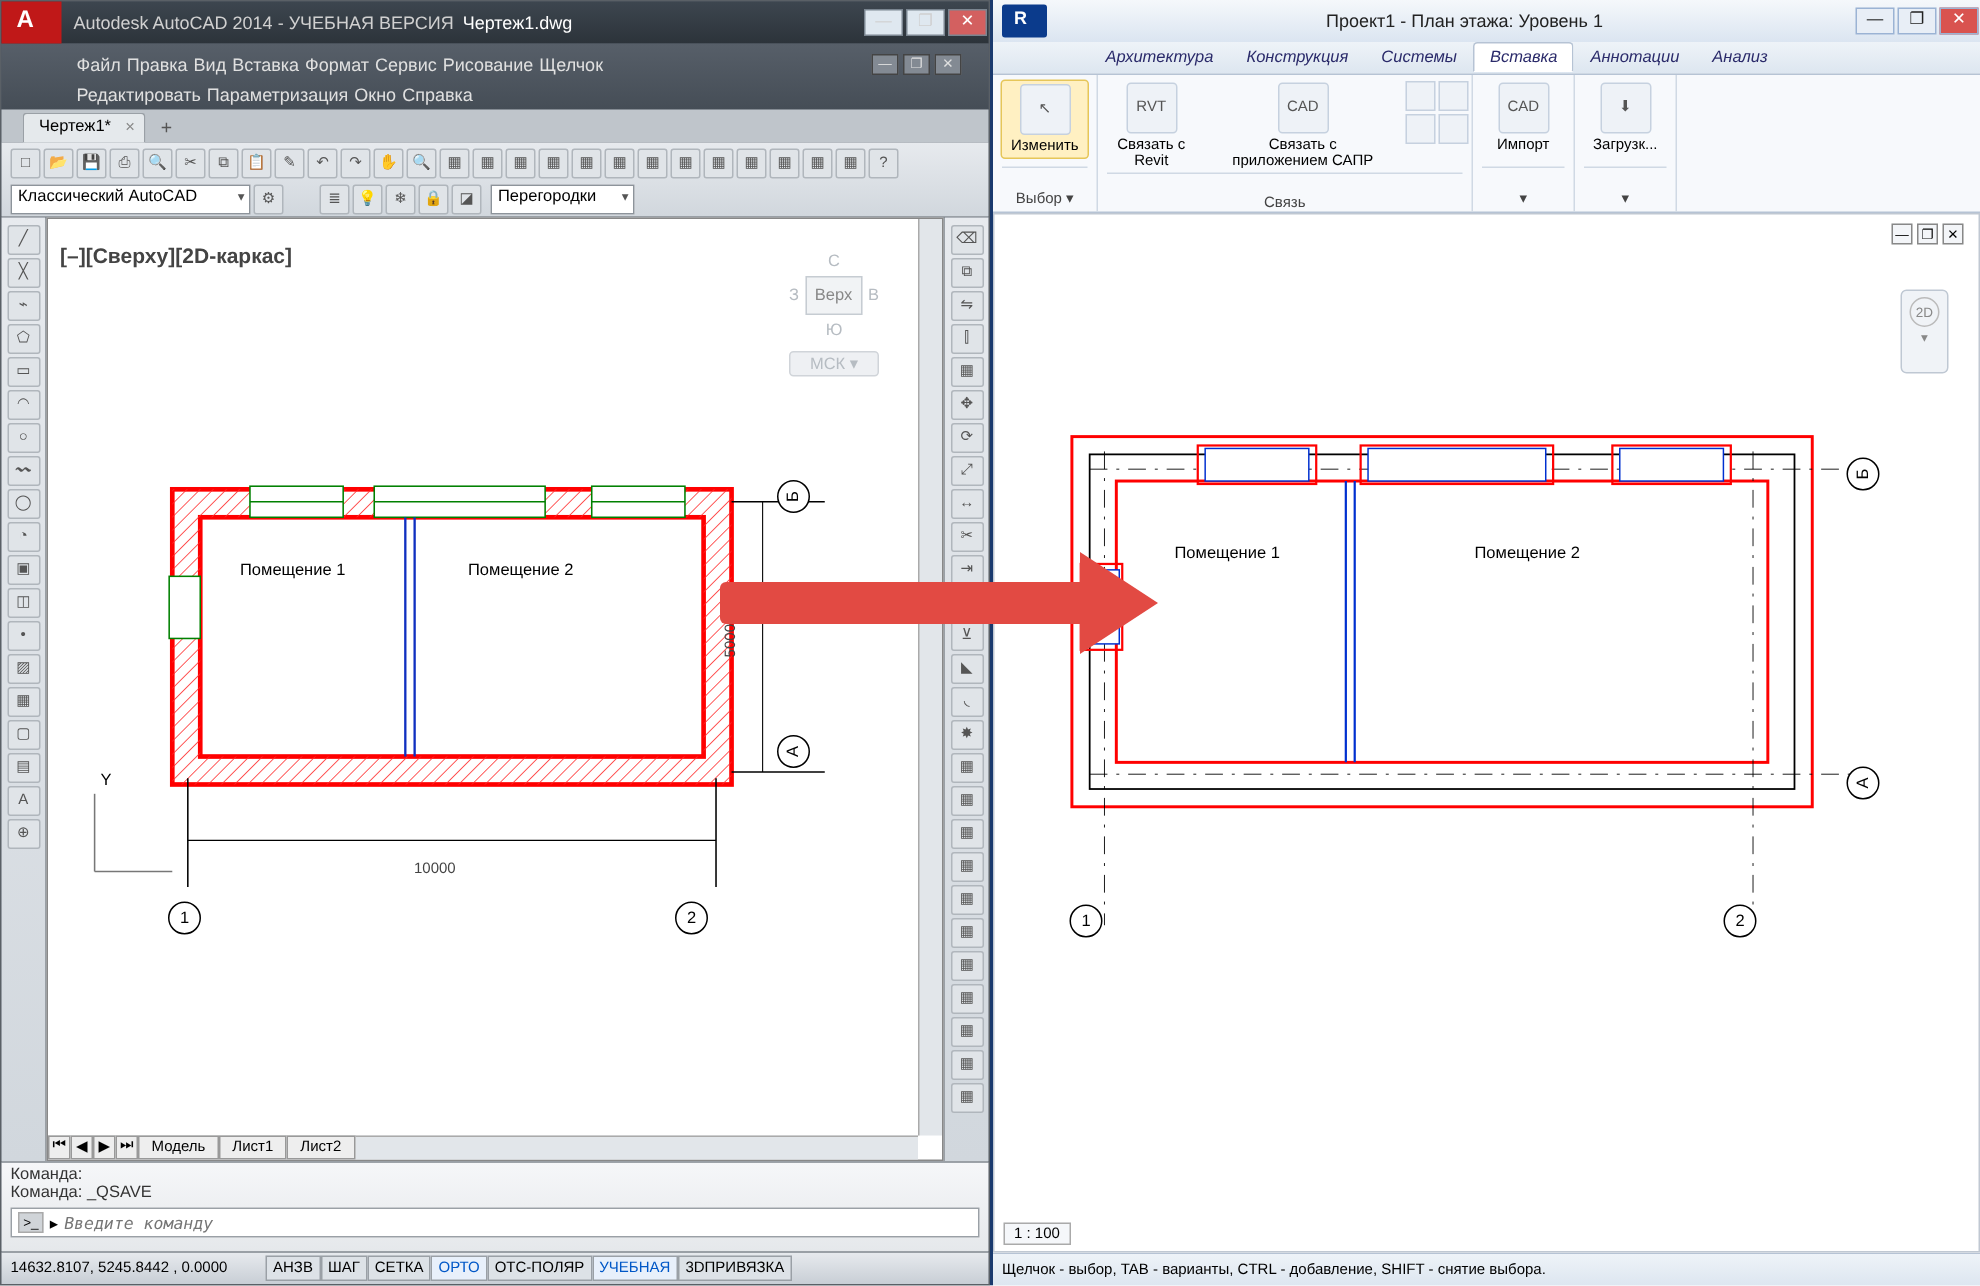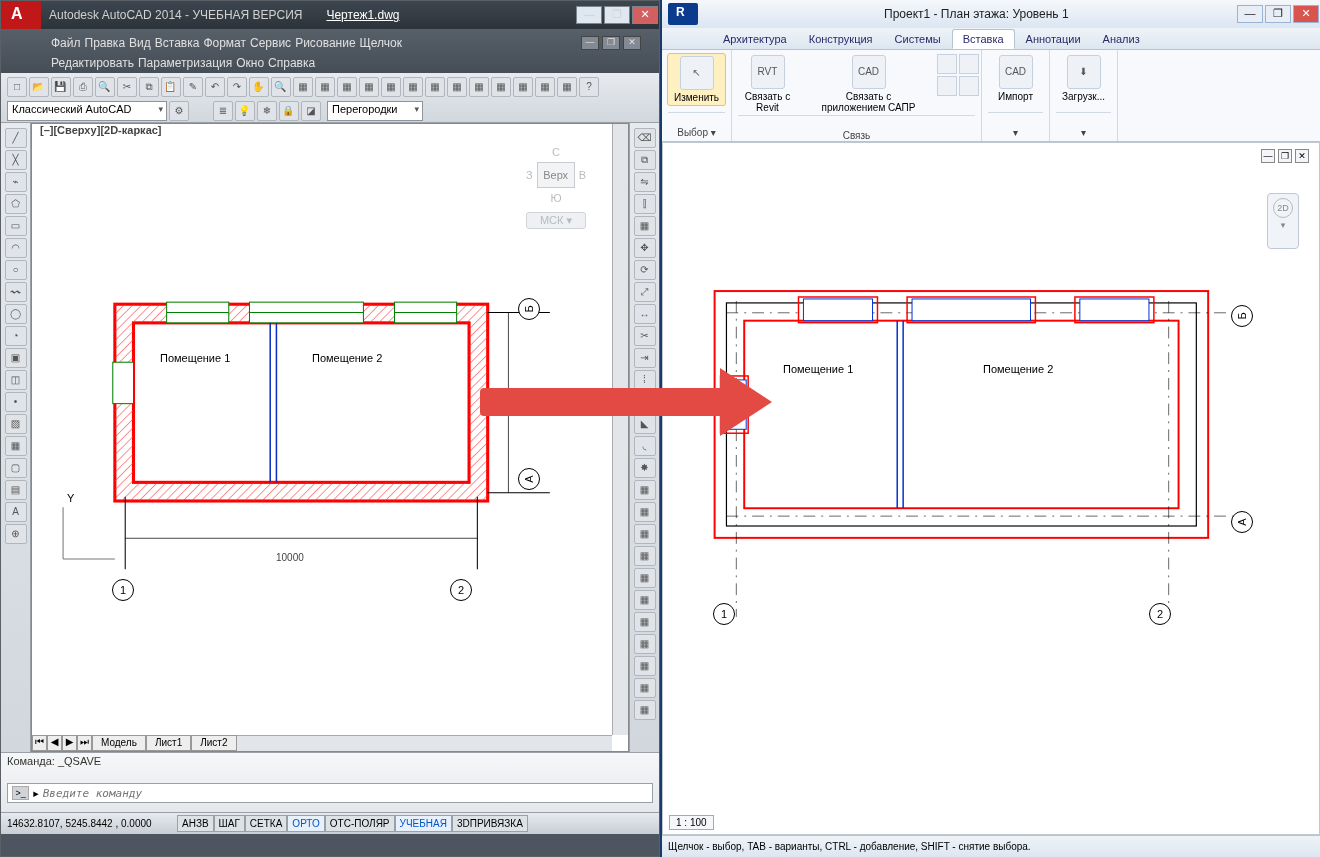--- a/index.html
+++ b/index.html
@@ -4,21 +4,21 @@
 <style>
 * { box-sizing: border-box; margin: 0; padding: 0; font-family: "Segoe UI", Tahoma, sans-serif; }
 body { width: 1320px; height: 857px; background: #fff; overflow: hidden; position: relative; }
 
 
 .acad { position: absolute; left: 0; top: 0; width: 660px; height: 857px; background: #4c5560; border: 1px solid #5a6066; }
 .acad-titlebar { height: 28px; background: linear-gradient(#3d464f,#2c333a); display: flex; align-items: center; color: #d0d0d0; font-size: 12px; }
 .acad-logo { width: 40px; height: 28px; background: #c01818; margin-right: 8px; position: relative; }
 .acad-logo::after { content:"A"; color:#fff; font-weight:bold; font-size:16px; position:absolute; left:10px; top:4px; }
 .acad-titlebar .ttl { flex:0 0 auto; }
-.acad-titlebar .doc { margin-left:24px; color:#fff;text-decoration:underline; }
+.acad-titlebar .doc { margin-left:6px; color:#fff; }
 .acad-titlebar .spacer { flex:1; }
 .winbtns { display:flex; }
 .winbtn { width:26px; height:18px; background:#dfe8f0; border:1px solid #7a8590; margin:0 1px; font-size:11px; text-align:center; line-height:15px; }
 .winbtn.close { background:#d36060; color:#fff; }
 .acad-menubar { height:44px; background:linear-gradient(#575f69,#454d56); padding:4px 18px 0 50px; color:#e0e0e0; font-size:12px; }
 .acad-menurow { display:flex; gap:4px; height:20px; align-items:center; }
 .acad-menurow span { cursor:default; }
 .acad-subwin { display:flex; gap:3px; margin-left:auto; }
 .acad-subwin .sb { width:18px; height:14px; background:#838a93; border:1px solid #444; font-size:9px; text-align:center; }
 
@@ -34,21 +34,21 @@
 .tb-combo::after { content:"▾"; position:absolute; right:3px; top:2px; font-size:9px; color:#555; }
 .combo-ws { width:160px; }
 .combo-layer { width:96px; margin-left:4px; }
 
 .acad-mainrow { display:flex; height: calc(100% - 28px - 44px - 22px - 50px - 82px); }
 .acad-ltools { width:30px; background:linear-gradient(#e7eaee,#d1d7dd); border-right:1px solid #9aa0a6; display:flex; flex-direction:column; padding-top:4px; }
 .acad-ltools .tb-btn { width:22px; height:20px; margin:1px auto; }
 .acad-canvas-wrap { flex:1; background:#fff; position:relative; border:1px solid #888; }
 .acad-canvas-wrap .scrollv { position:absolute; right:0; top:0; bottom:16px; width:16px; background:#e2e6ea; border-left:1px solid #aaa; }
 .acad-canvas-wrap .scrollh { position:absolute; left:0; right:16px; bottom:0; height:16px; background:#e2e6ea; border-top:1px solid #aaa; }
-.acad-canvas-wrap .viewlabel { position:absolute; left:8px; top:0; font-size:11px; font-weight:bold; color:#444; }
+.acad-canvas-wrap .viewlabel { position:absolute; left:8px; top:16px; font-size:14px; font-weight:bold; color:#444; }
 .acad-canvas { position:absolute; left:0; top:0; right:16px; bottom:16px; }
 .acad-rtools { width:30px; background:linear-gradient(#e7eaee,#d1d7dd); border-left:1px solid #9aa0a6; display:flex; flex-direction:column; padding-top:4px; }
 .acad-rtools .tb-btn { width:22px; height:20px; margin:1px auto; }
 
 .acad-modeltabs { position:absolute; bottom:0; left:0; height:16px; display:flex; font-size:10px; }
 .acad-modeltabs .mt { border:1px solid #999; background:#eee; padding:1px 8px; }
 .acad-modeltabs .navbtns { display:flex; }
 .acad-modeltabs .navbtns span { width:15px; border:1px solid #999; background:#eee; text-align:center; }
 
 .acad-cmd { height:60px; background:linear-gradient(#f6f7f9,#e5e8eb); border-top:1px solid #9aa0a6; font-size:11px; padding:2px 6px; font-family:Consolas,monospace; }
@@ -72,21 +72,21 @@
 
 .rvt { position:absolute; left:660px; top:0; width:660px; height:857px; background:#f0f2f5; border-left:2px solid #1a3a6e; }
 .rvt-titlebar { height:28px; background:linear-gradient(#f5f8fb,#dbe5f1); display:flex; align-items:center; font-size:12px; color:#222; }
 .rvt-logo { width:30px; height:22px; background:#0b3b8c; margin:0 6px; position:relative; border-radius:2px; }
 .rvt-logo::after{content:"R"; color:#fff; font-weight:bold; position:absolute; left:8px; top:2px;}
 .rvt-titlebar .ttl { margin-left:180px; }
 .rvt-titlebar .spacer { flex:1; }
 .rvt-winbtns .winbtn { background:#e8eef6; border:1px solid #9bb3d4; }
 .rvt-winbtns .winbtn.close { background:#d9534f; color:#fff; }
 
-.rvt-tabs { height:22px; background:linear-gradient(#eef3f8,#dde6f0); display:flex; align-items:center; padding-left:50px; font-size:11px; border-bottom:1px solid #b6c3d4; }
+.rvt-tabs { height:22px; background:linear-gradient(#eef3f8,#dde6f0); display:flex; align-items:flex-start; padding-left:64px; font-size:11px; border-bottom:1px solid #b6c3d4;font-style:italic; }
 .rvt-tabs .rt { padding:3px 10px; border:1px solid transparent; color:#2a2a6a; }
 .rvt-tabs .rt.active { background:#fff; border:1px solid #b6c3d4; border-bottom:1px solid #fff; border-radius:3px 3px 0 0; }
 
 .rvt-ribbon { height:92px; background:#f7f9fc; border-bottom:1px solid #b6c3d4; display:flex; }
 .rvt-panel { border-right:1px solid #d0d9e4; padding:3px 6px; display:flex; flex-direction:column; align-items:center; justify-content:flex-start; }
 .rvt-panel .big { display:flex; flex-direction:column; align-items:center; font-size:10px; padding:2px 6px; gap:2px; }
 .rvt-panel .big.sel { background:#fff0c2; border:1px solid #e6c659; border-radius:3px; }
 .rvt-panel .iconbox { width:34px; height:34px; background:#eef2f7; border:1px solid #c6d1df; border-radius:3px; text-align:center; line-height:32px; font-size:10px; color:#555; }
 .rvt-panel .caption { font-size:10px; color:#444; border-top:1px solid #d0d9e4; width:100%; text-align:center; padding-top:14px; margin-top:auto; }
 .rvt-panel .mini { width:20px; height:20px; background:#eef2f7; border:1px solid #c6d1df; margin:1px; }
@@ -139,20 +139,24 @@
       </div>
     </div>
     <div class="acad-menurow">
       <span>Редактировать</span>
       <span>Параметризация</span>
       <span>Окно</span>
       <span>Справка</span>
     </div>
   </div>
 
+  <div class="acad-doctab">
+    <div class="tab"><span>Чертеж1*</span><span class="x">×</span></div>
+    <div class="plus">+</div>
+  </div>
 
   <div class="acad-toolbar">
     <div class="tb-row">
       <div class="tb-btn">□</div>
       <div class="tb-btn">📂</div>
       <div class="tb-btn">💾</div>
       <div class="tb-btn">⎙</div>
       <div class="tb-btn">🔍</div>
       <div class="tb-btn">✂</div>
       <div class="tb-btn">⧉</div>
@@ -313,20 +317,21 @@
       <div class="tb-btn">▦</div>
       <div class="tb-btn">▦</div>
       <div class="tb-btn">▦</div>
       <div class="tb-btn">▦</div>
       <div class="tb-btn">▦</div>
     </div>
   </div>
 
   <div class="acad-cmd">
     <div class="cmd-hist">
+      <div>Команда:</div>
       <div>Команда: _QSAVE</div>
     </div>
     <div class="cmd-input">
       <div class="gt">&gt;_</div>
       <span style="margin-right:4px;">▸</span>
       <input placeholder="Введите команду" style="">
     </div>
   </div>
 
   <div class="acad-status">

